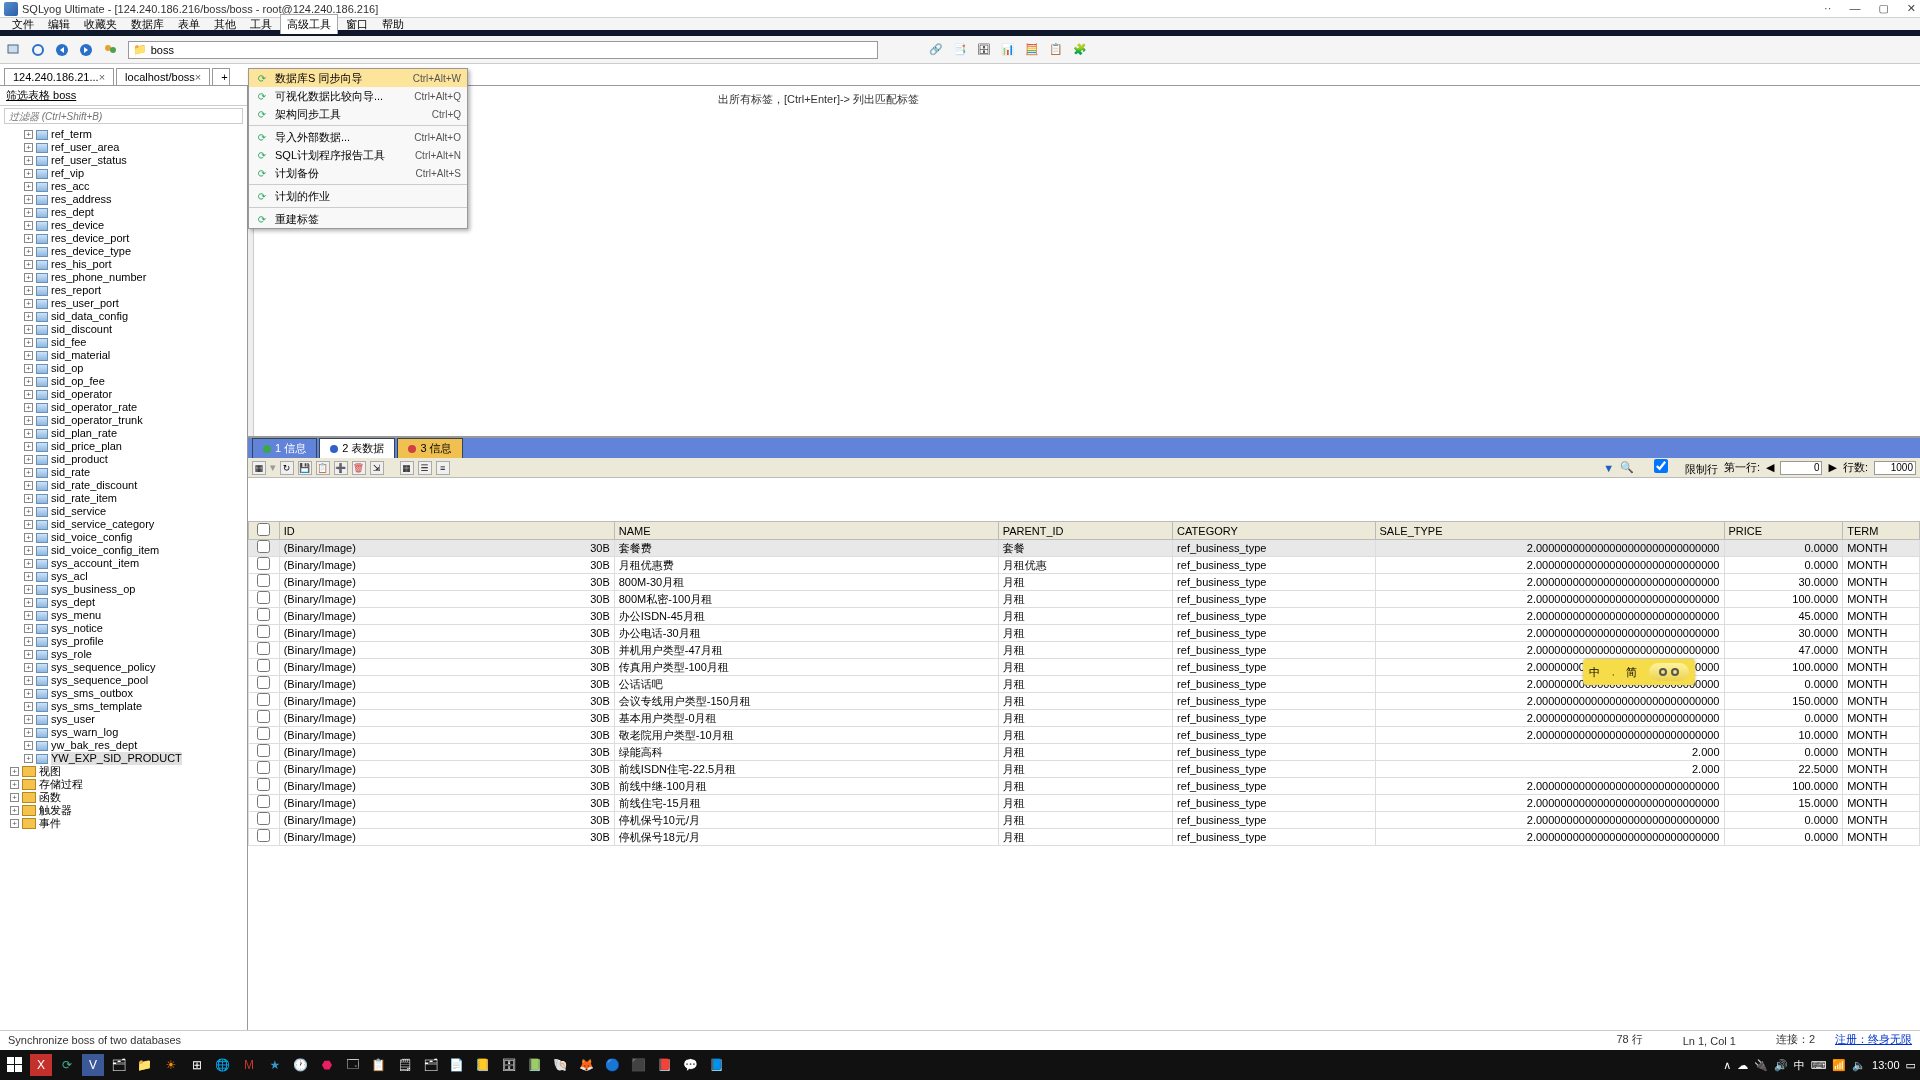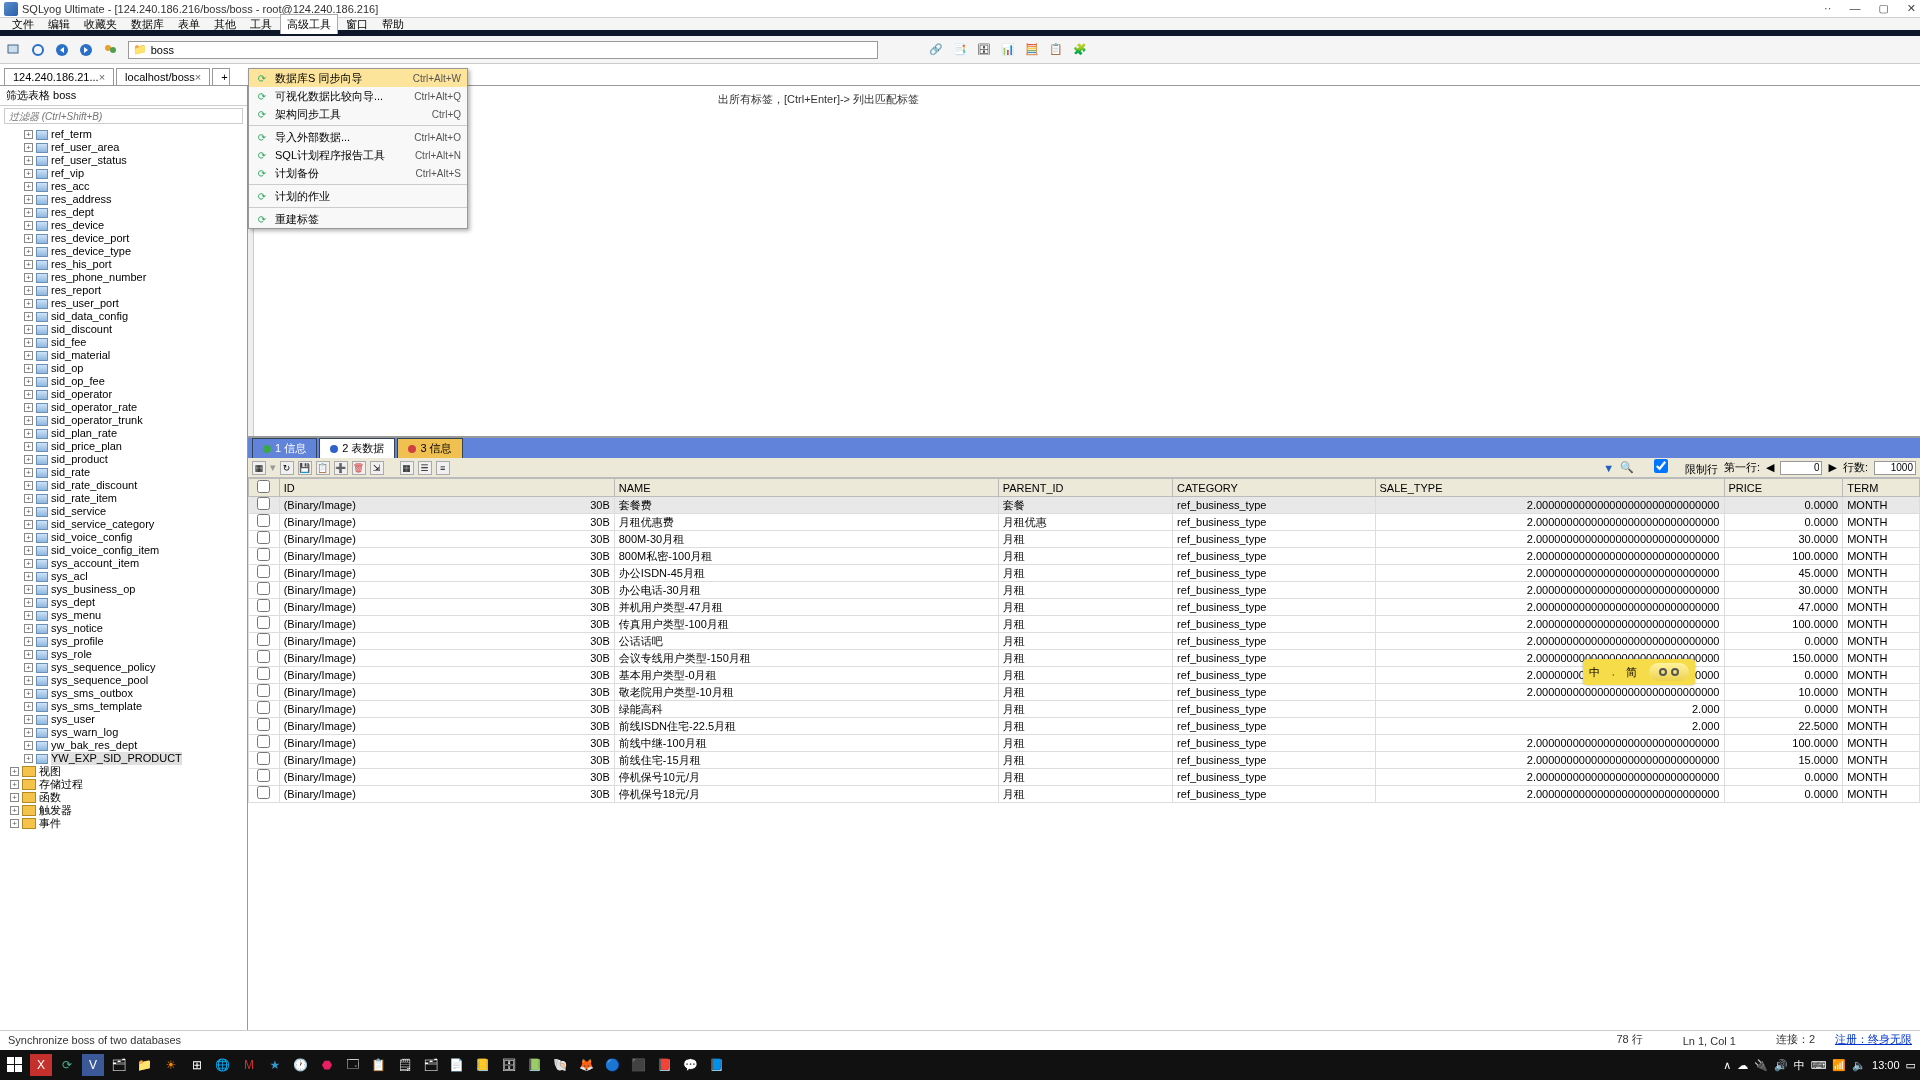--- a/index.html
+++ b/index.html
@@ -13,21 +13,21 @@
 .menubar span.active { background:#fff; border:1px solid #aaa; border-bottom:none; position:relative; z-index:11; }
 .toolbar { height:28px; background:#f5f5f5; display:flex; align-items:center; padding:0 4px; gap:4px; border-bottom:1px solid #ccc; }
 .tbtn { width:20px; height:20px; border:1px solid transparent; display:inline-flex; align-items:center; justify-content:center; }
 .pathbox { height:18px; border:1px solid #999; background:#fff; padding:0 4px; width:750px; display:flex; align-items:center; margin-left:4px; }
 .conn-tabs { height:22px; background:#fff; display:flex; align-items:flex-end; padding:0 4px; border-bottom:1px solid #999; }
 .conn-tab { border:1px solid #999; border-bottom:none; padding:2px 8px; background:#fff; margin-right:2px; display:flex; align-items:center; }
 .conn-tab .x { color:#666; }
 .addtab { width:18px; text-align:center; border:1px solid #999; border-bottom:none; }
 .workspace { display:flex; height:calc(100% - 18px - 18px - 28px - 22px - 20px - 30px); }
 .sidebar { width:248px; border-right:1px solid #999; display:flex; flex-direction:column; background:#fff; }
-.side-head { padding:2px 6px; border-bottom:1px solid #ccc; }
+.side-head { padding:2px 6px; border-bottom:1px solid #ccc;text-decoration:underline; }
 .side-filter { padding:2px 4px; }
 .side-filter input { width:100%; border:1px solid #ccc; height:16px; font-style:italic; color:#888; padding:0 4px; font-size:10px; }
 .tree { flex:1; overflow:auto; padding:2px 0 2px 24px; font-family:Consolas,monospace; font-size:11px; }
 .tree .node { white-space:nowrap; line-height:13px; display:flex; align-items:center; gap:3px; }
 .tree .exp { width:9px; height:9px; border:1px solid #888; display:inline-flex; align-items:center; justify-content:center; font-size:8px; line-height:1; color:#555; background:#fff; }
 .tree .ticon { width:12px; height:10px; background:linear-gradient(#cde3f7,#8fb8e0); border:1px solid #6a90b5; }
 .tree .sel { background:#e0e0e0; }
 .tree .fold { width:14px; height:11px; background:#f5c24c; border:1px solid #b38a20; }
 .main { flex:1; display:flex; flex-direction:column; position:relative; }
 .editor-wrap { height:352px; border-bottom:2px solid #999; position:relative; display:flex; }
@@ -43,21 +43,21 @@
 .res-tabs { height:20px; background:#6183d9; display:flex; align-items:flex-end; padding:0 4px; }
 .res-tab { padding:2px 10px; border:1px solid #345; border-bottom:none; margin-right:2px; font-size:10px; display:flex; align-items:center; gap:4px; }
 .res-tab.t1 { background:#6183d9; color:#fff; }
 .res-tab.act { background:#fff; color:#000; }
 .res-tab.t3 { background:#f0c050; }
 .tdot { width:8px; height:8px; border-radius:50%; }
 .res-tool { height:20px; background:#ece9d8; border-bottom:1px solid #bbb; display:flex; align-items:center; padding:0 4px; gap:4px; }
 .res-tool .r { margin-left:auto; display:flex; align-items:center; gap:6px; }
 .res-tool input { width:42px; height:14px; border:1px solid #999; text-align:right; padding:0 2px; font-size:10px; }
 .grid { flex:1; overflow:auto; background:#fff; font-family:Consolas,monospace; font-size:11px; }
-.grid table { border-collapse:collapse; min-width:100%; }
+.grid table { border-collapse:collapse; min-width:100%;margin-top:43px; }
 .grid th { background:#ece9d8; border:1px solid #bbb; padding:1px 4px; text-align:left; font-weight:normal; position:sticky; top:0; }
 .grid td { border:1px solid #ddd; padding:0 4px; line-height:14px; white-space:nowrap; }
 .grid .cb { width:16px; text-align:center; }
 .grid .num { text-align:right; }
 .grid td.idc { color:#000; }
 .grid tr.selrow td { background:#e8e8e8; }
 .statusbar { height:20px; background:#434b79; color:#fff; display:flex; align-items:center; padding:0 8px; font-family:Consolas,monospace; font-size:10px; gap:16px; }
 .statusbar .y { color:#f5e45a; }
 .bottombar { height:18px; background:#fff; border-top:1px solid #ccc; display:flex; align-items:center; padding:0 8px; font-size:10px; color:#333; }
 .bottombar .mid { margin-left:auto; display:flex; gap:40px; margin-right:20px;align-items:flex-end; }

